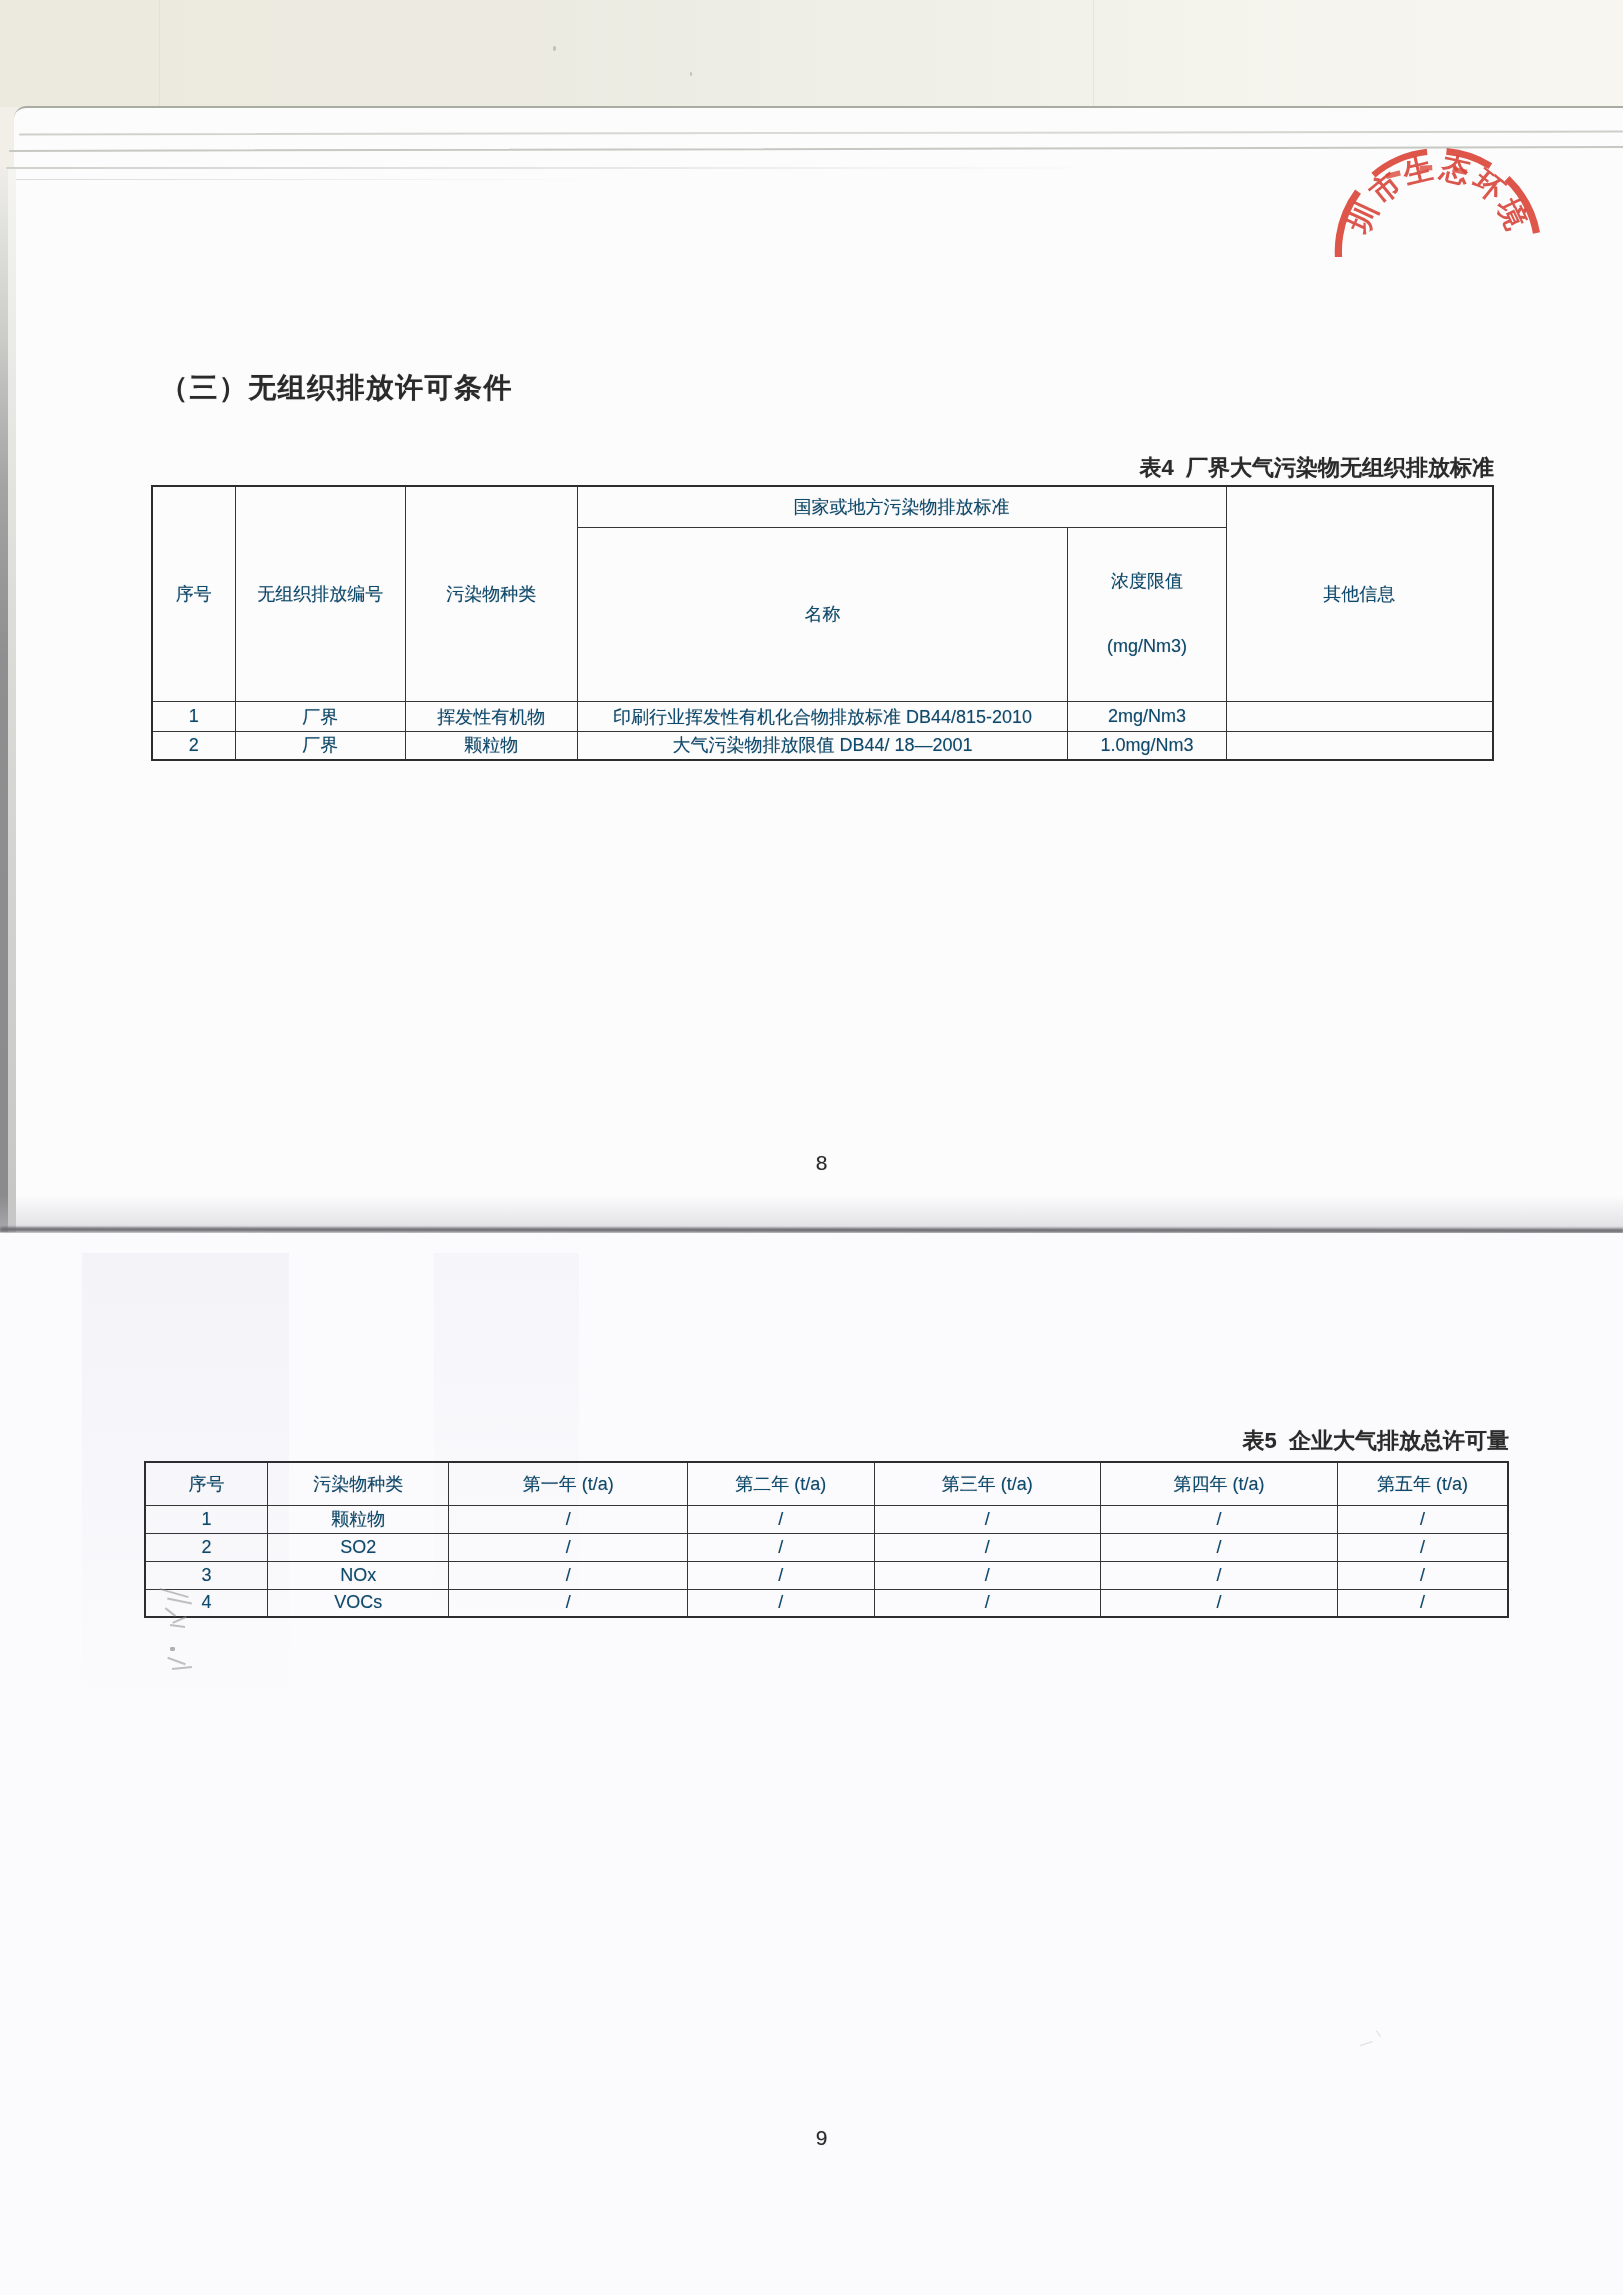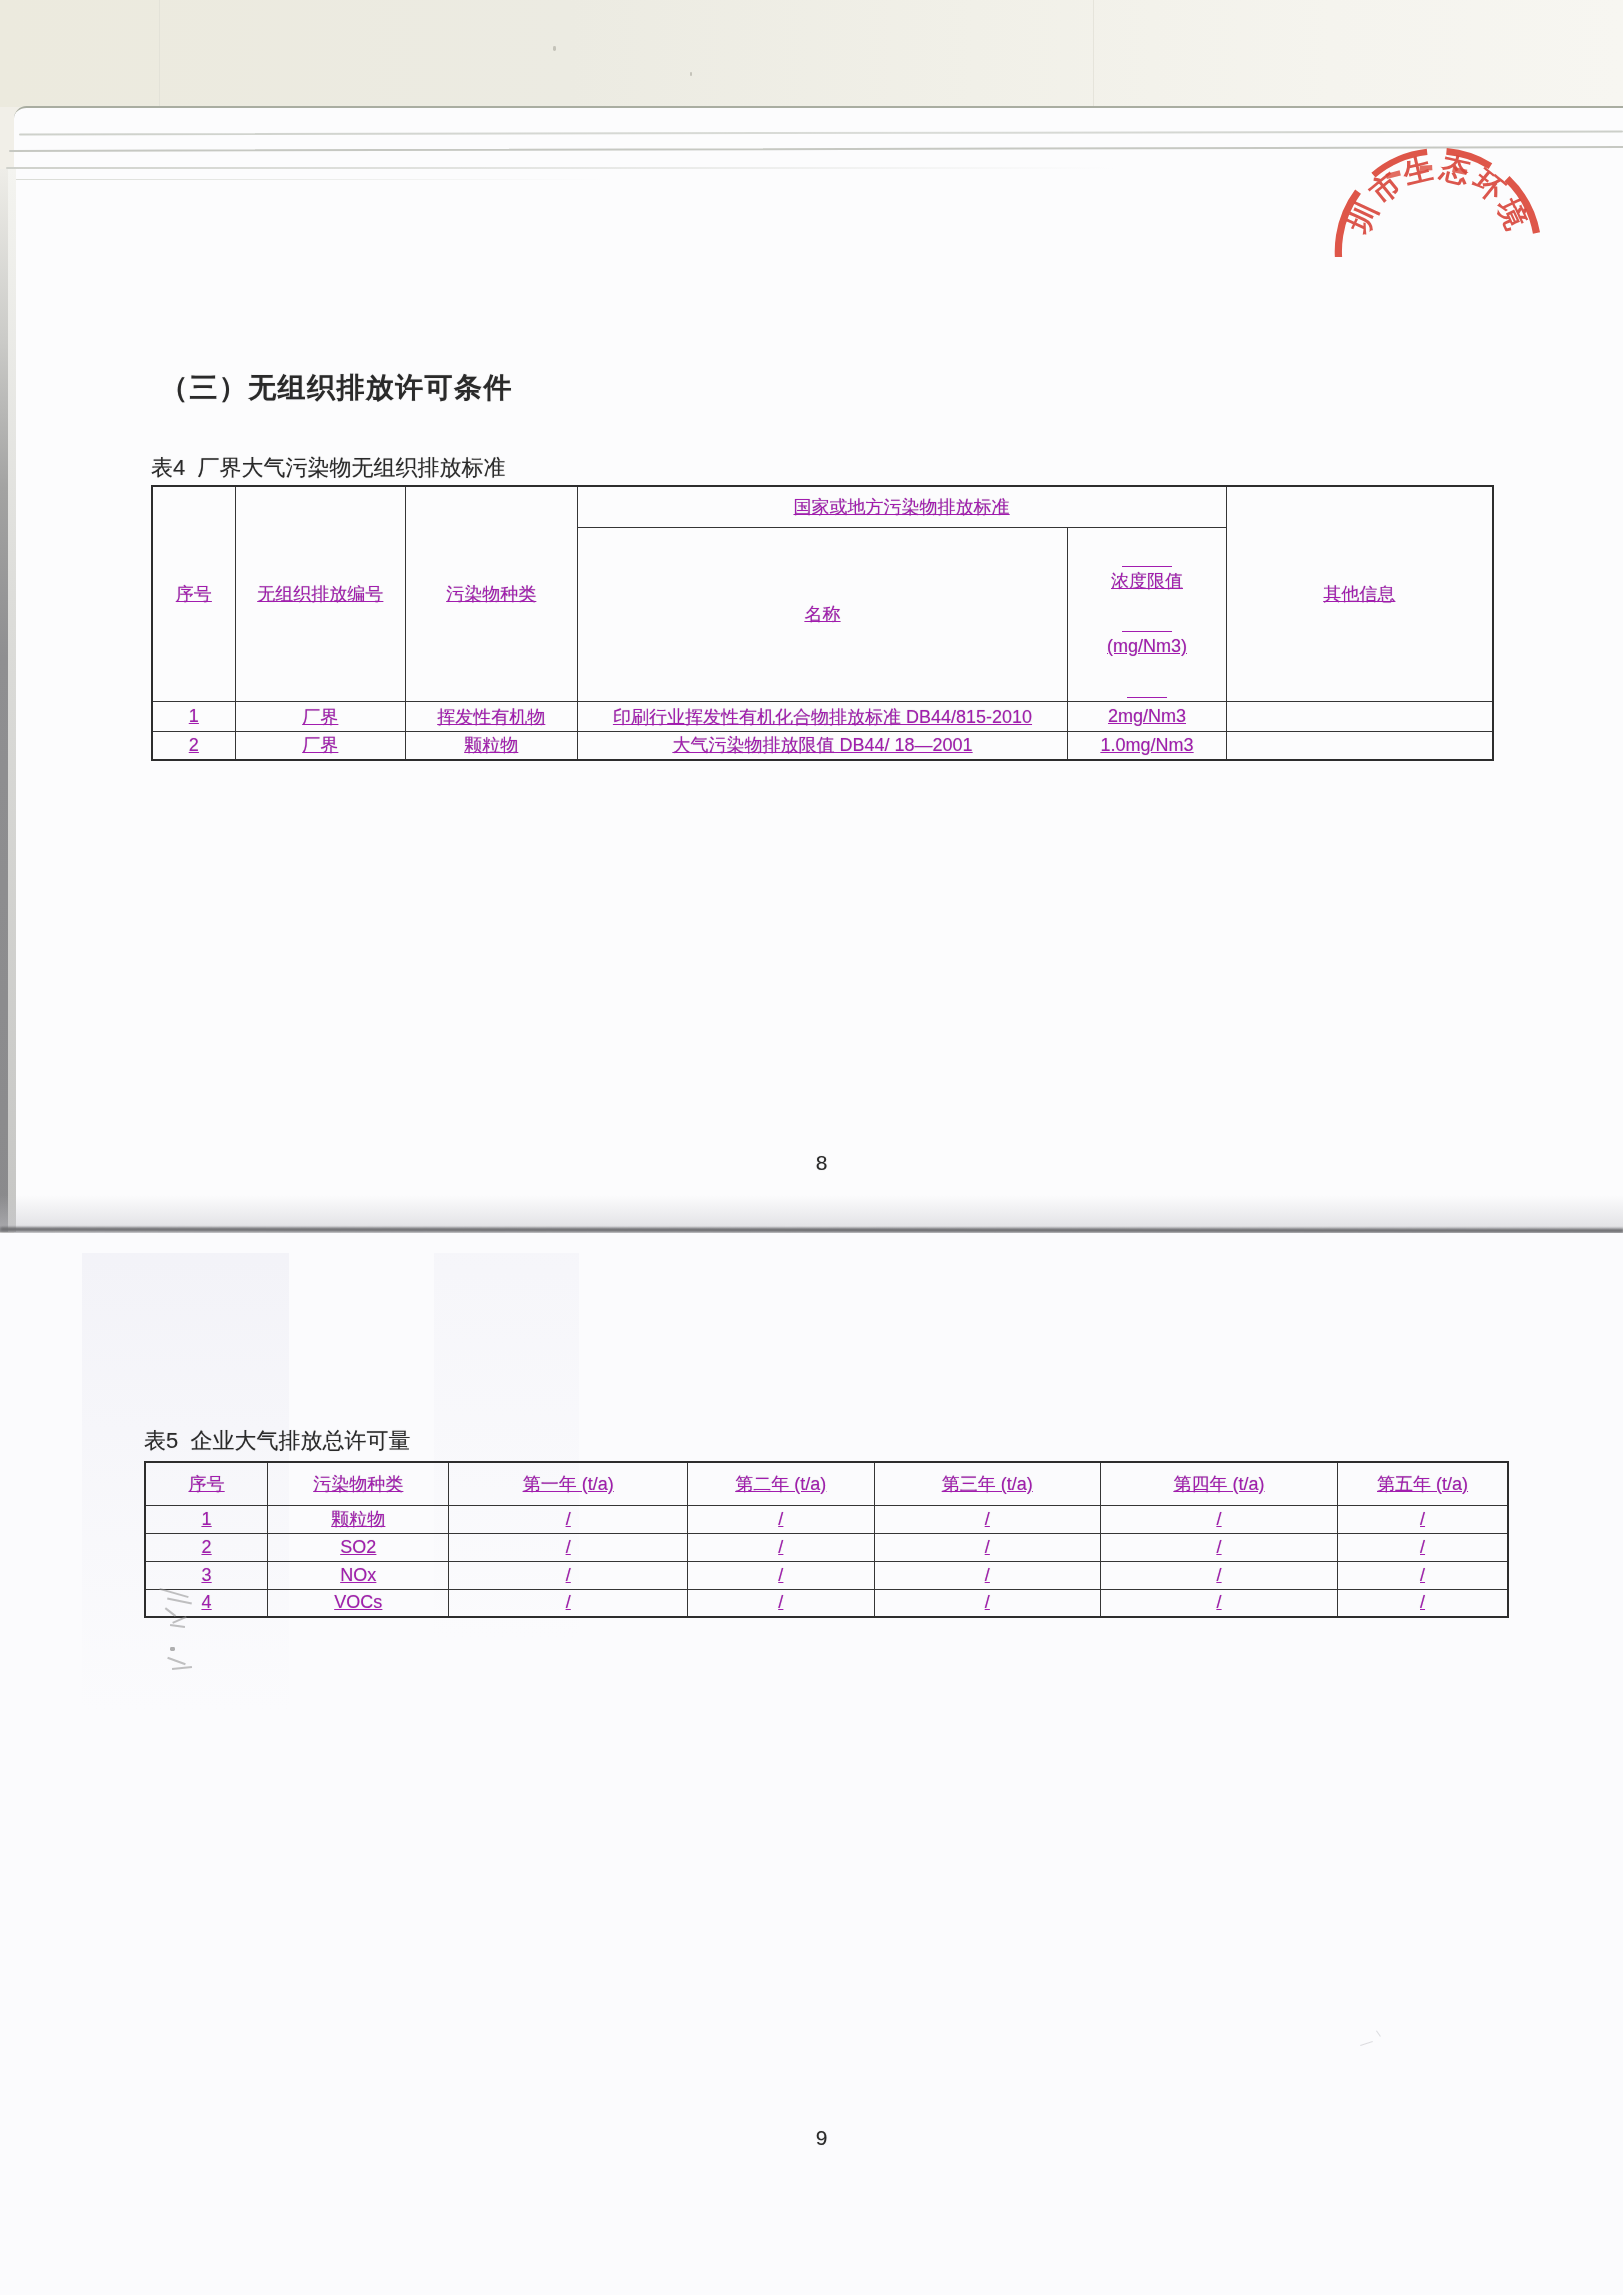--- a/index.html
+++ b/index.html
@@ -31,27 +31,27 @@
     filter:blur(0.8px);border-radius:2.4px;transform:rotate(0.05deg);}
   
   .page2{left:0;top:1233px;width:1624px;height:1063px;background:#fbfbfd;}
   .page2-streak{left:82px;top:1253px;width:207px;height:458px;
     background:linear-gradient(180deg,rgba(233,233,242,.45),rgba(233,233,242,0));}
   .page2-streak2{left:434px;top:1253px;width:145px;height:386px;
     background:linear-gradient(180deg,rgba(236,236,244,.35),rgba(236,236,244,0));}
   
   .ink{color:#2a2a2a;text-shadow:0 0 1px rgba(60,60,60,.38);}
   .sec-title{font-size:28px;font-weight:bold;letter-spacing:1.4px;white-space:pre;}
-  .caption{font-size:22px;font-weight:normal;text-align:left;white-space:pre;}
+  .caption{font-size:22px;font-weight:bold;text-align:right;white-space:pre;}
   .pageno{left:9.6px;width:1624px;text-align:center;font-size:21px;}
   
   table.t{position:absolute;border-collapse:collapse;table-layout:fixed;}
   table.t td{border:1px solid #353535;text-align:center;vertical-align:middle;
-    font-size:18px;padding:0 2.9px;color:#a21caf;text-shadow:0 0 1px rgba(60,60,60,.38);
-    overflow:hidden;white-space:pre;text-decoration:underline;}
+    font-size:18px;padding:0 2.9px;color:#0c4a6e;text-shadow:0 0 1px rgba(60,60,60,.38);
+    overflow:hidden;white-space:pre;}
   .t4{left:151px;top:485px;width:1343px;border:2.4px solid #2d2d2d;}
   .t5{left:144px;top:1461px;width:1365px;border:2.4px solid #2d2d2d;}
   .t5 td{border-width:1.4px 1px;font-size:18.3px;}
   .limit-cell div{line-height:1.32;}
   .slash{font-size:19px;}
   
   .smudge{border-bottom:2.4px solid #8e8e8e;height:0;opacity:.55;}
   .smudge.light{border-bottom-color:#c7c7cc;opacity:.6;border-bottom-width:1.4px;}
   .smudge-dot{width:5.3px;height:4.3px;background:#7d7d7d;border-radius:1.4px;opacity:.6;}
   

